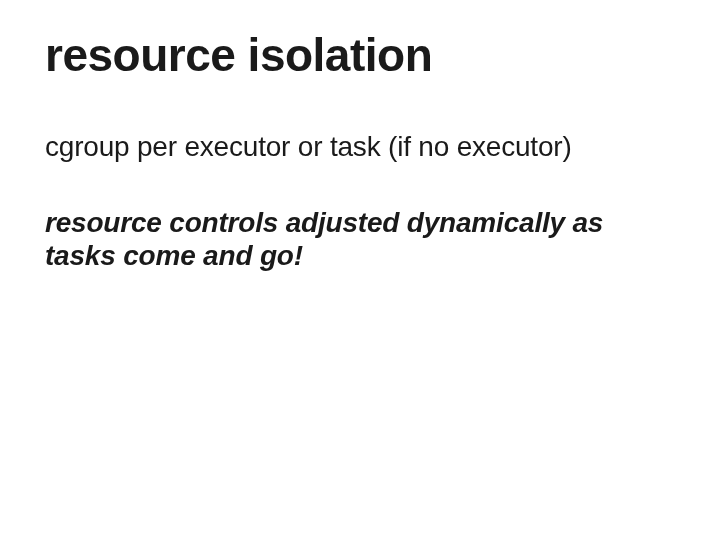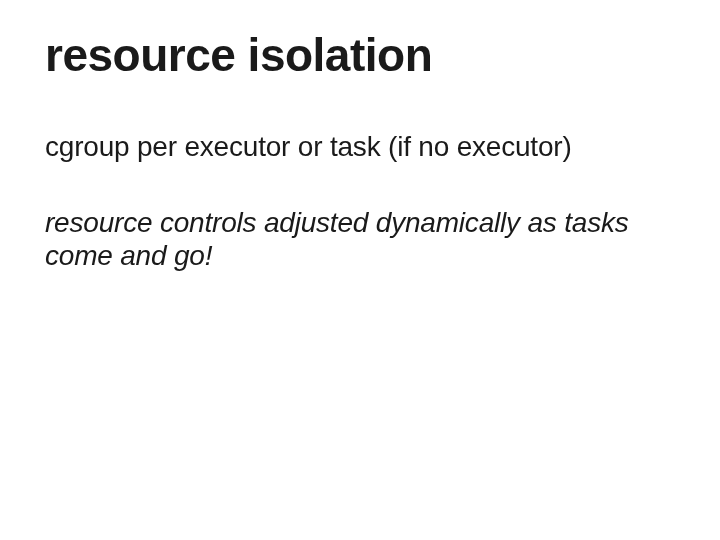--- a/index.html
+++ b/index.html
@@ -25,21 +25,21 @@
     }
     .body-text {
       font-size: 28px;
       font-weight: 400;
       line-height: 1.25;
       margin-bottom: 42px;
       letter-spacing: -0.2px;
     }
     .emphasis-text {
       font-size: 28px;
-      font-weight: 400;
+      font-weight: 700;
       font-style: italic;
       line-height: 1.2;
       letter-spacing: -0.2px;
     }
   </style>
 </head>
 <body>
 
 <h1 class="title">resource isolation</h1>
 

